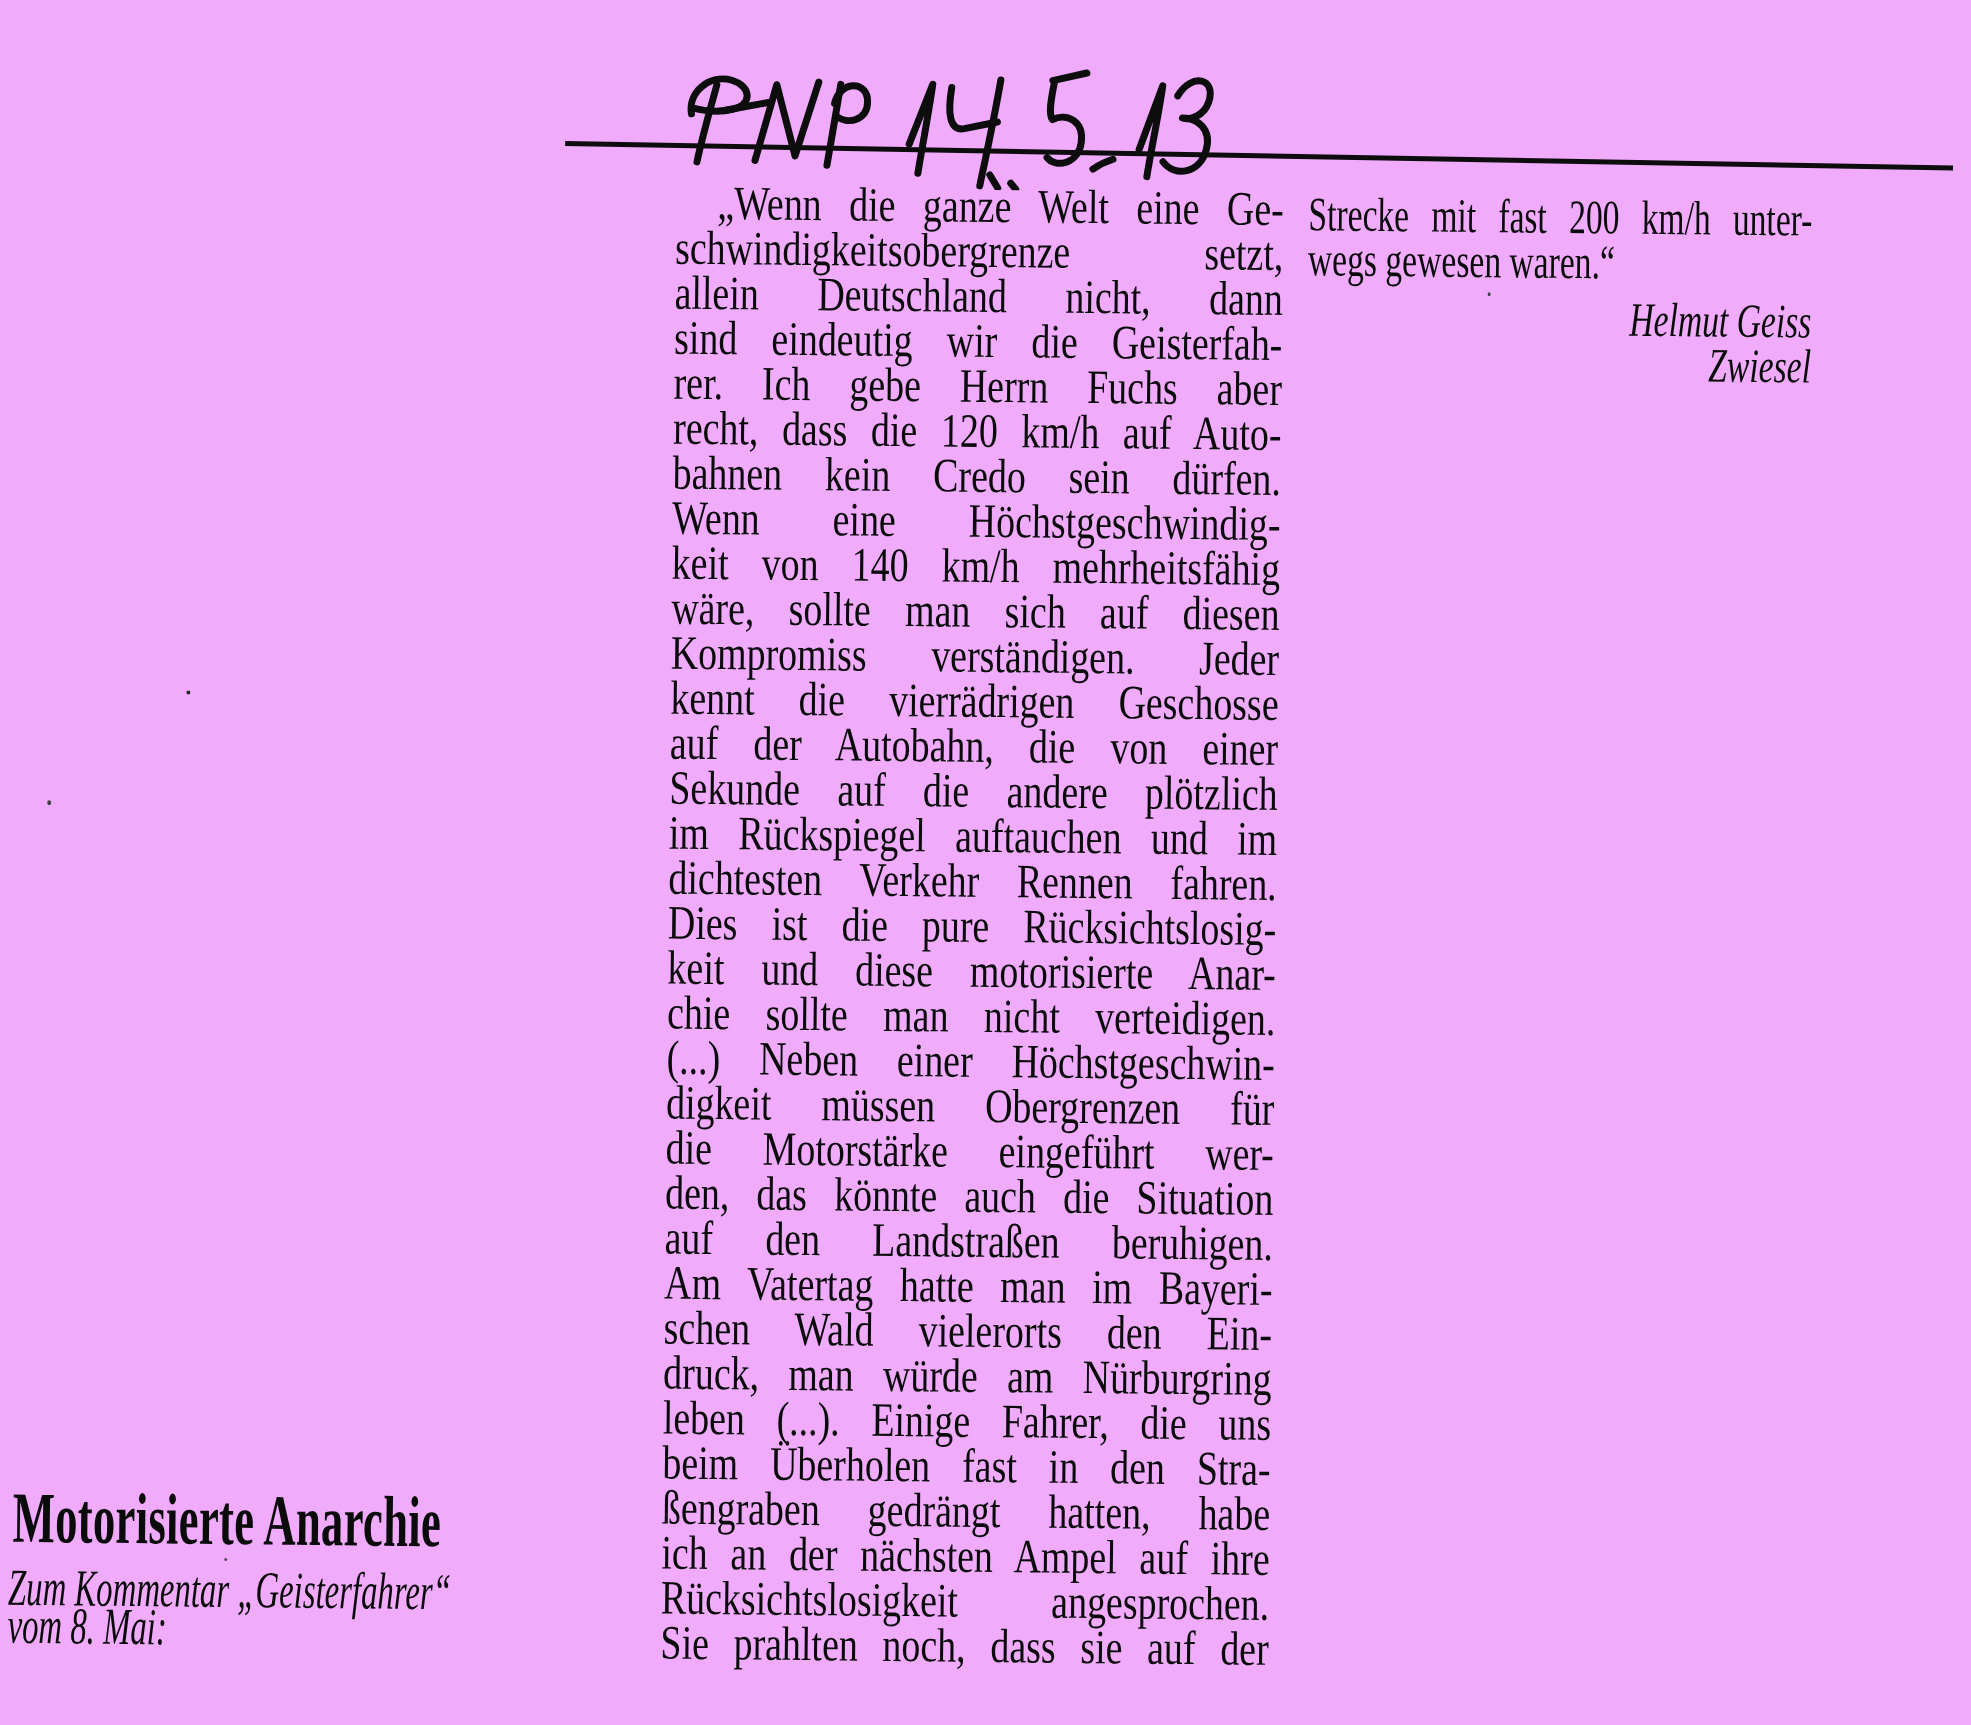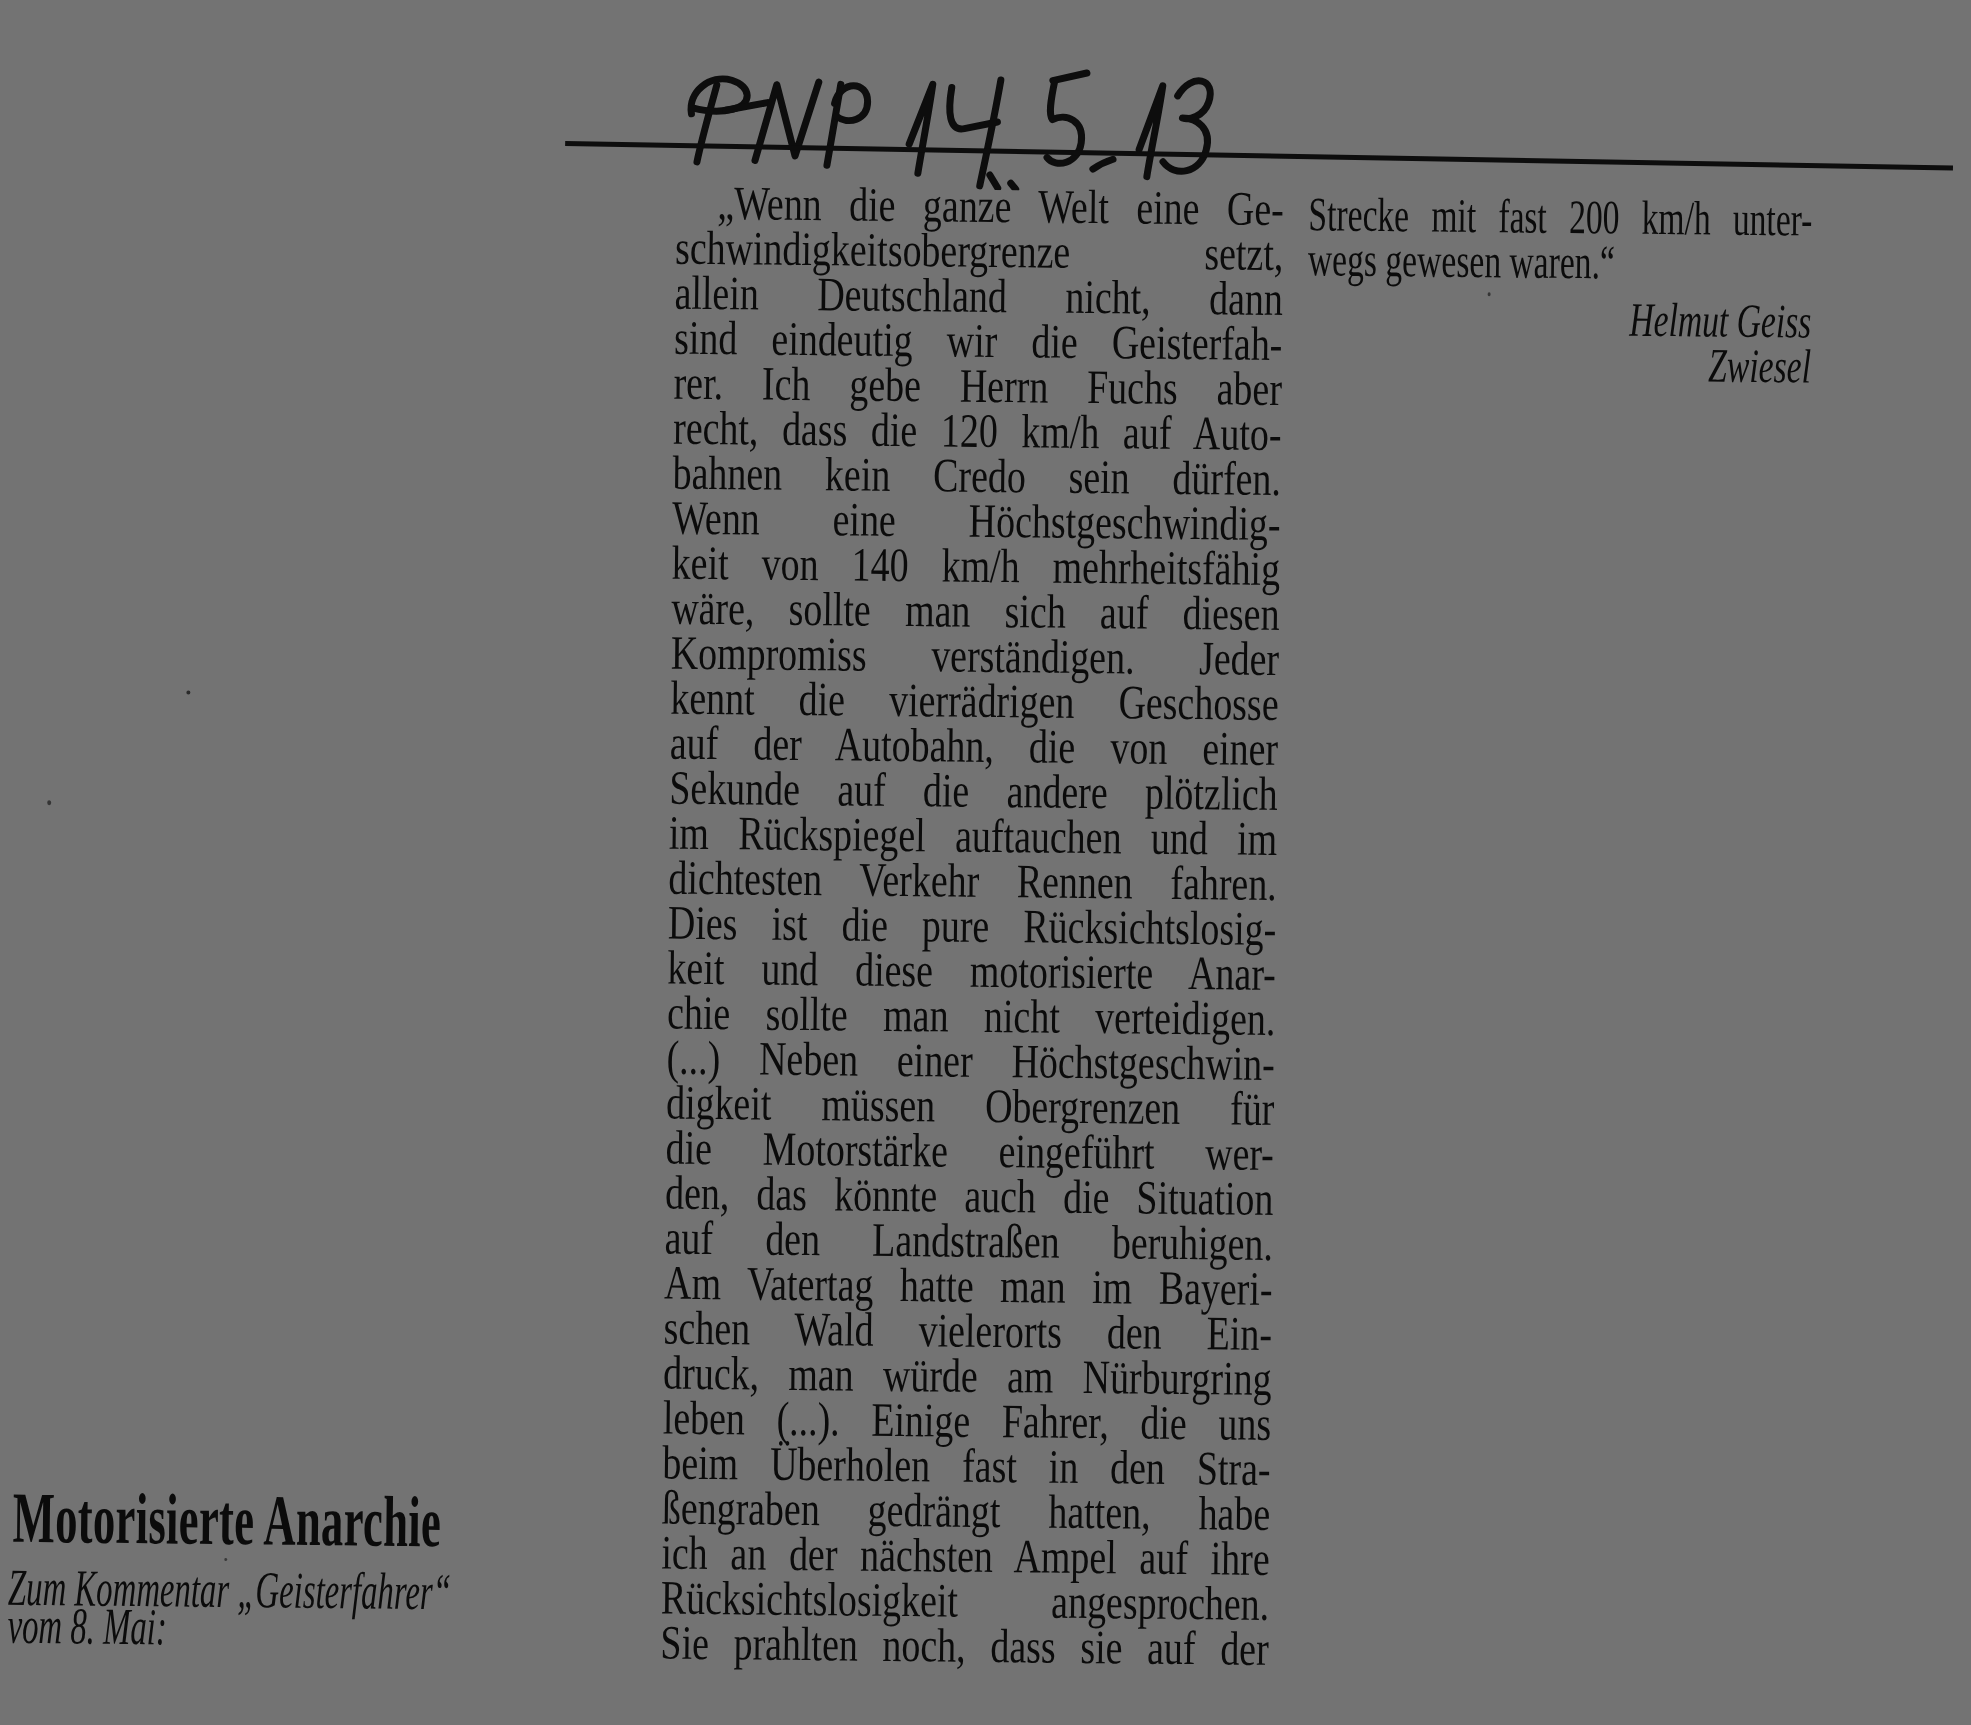--- a/index.html
+++ b/index.html
@@ -1,18 +1,18 @@
 <!DOCTYPE html>
 <html><head>
 <meta charset="utf-8">
 <style>
   html,body{margin:0;padding:0;background:#ffffff;}
   body{width:1971px;height:1725px;position:relative;overflow:hidden;
        font-family:"Liberation Serif","DejaVu Serif",serif;color:#0b0b0b;}
-  .sheet{position:absolute;inset:0;background:#737373;padding-left:21px;}
+  .sheet{position:absolute;inset:0;background:#f0abfc;padding-left:21px;}
   .tilt{position:absolute;inset:0;transform:rotate(0.6deg);transform-origin:40px 60px;}
 
   
   .handwriting{position:absolute;left:600px;top:45px;width:660px;height:135px;}
   .handwriting path{fill:none;stroke:#0d0d0d;stroke-width:7;stroke-linecap:round;stroke-linejoin:round;}
   .rule{position:absolute;left:560px;top:132px;width:1400px;height:36px;}
   .rule path{fill:none;stroke:#0d0d0d;stroke-width:5;stroke-linecap:butt;}
 
   
   .col{position:absolute;font-size:48px;line-height:45px;transform-origin:left top;}

